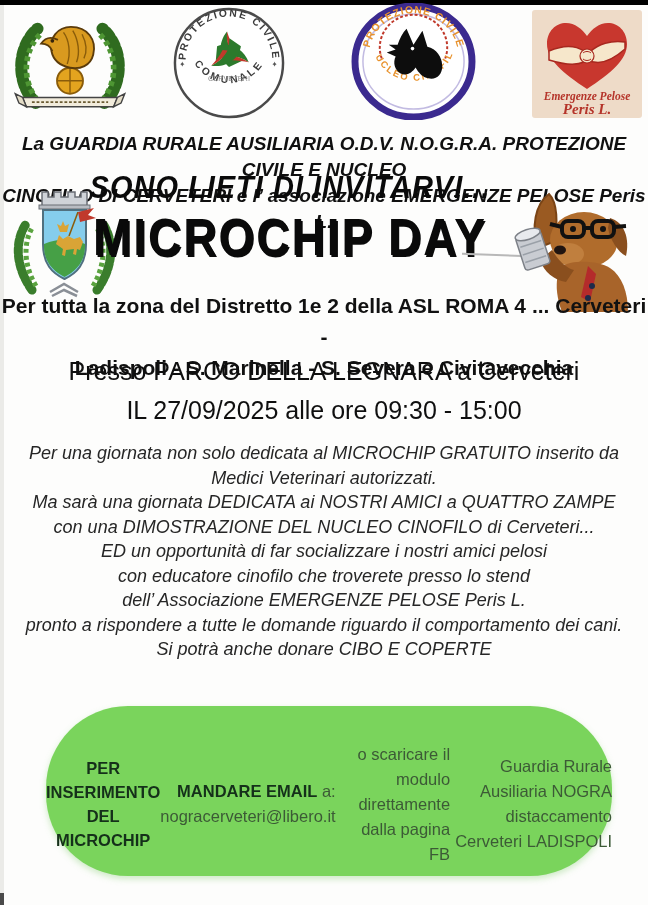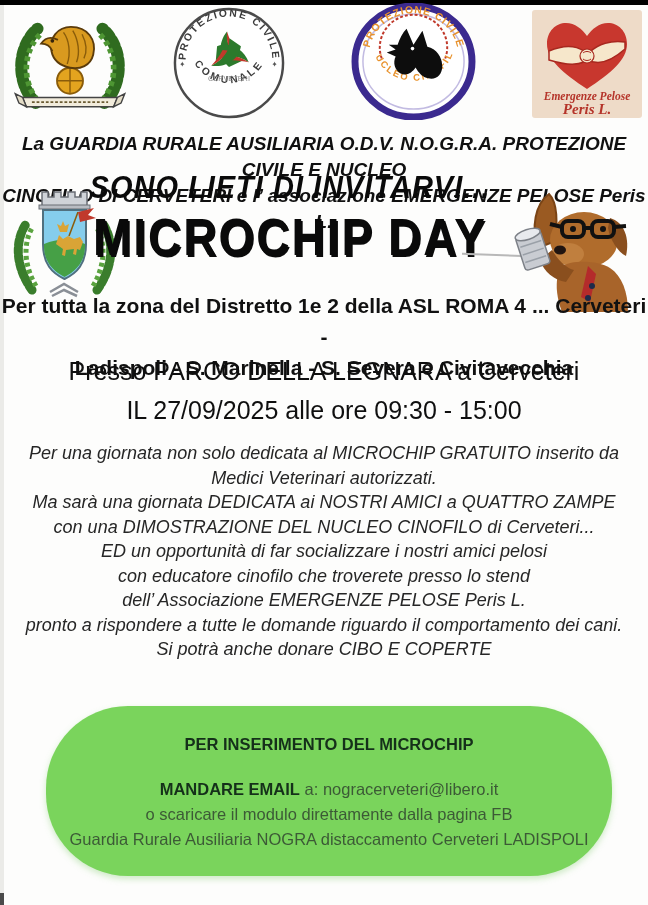--- a/index.html
+++ b/index.html
@@ -27,21 +27,21 @@
     font-weight:bold;font-size:21px;line-height:31px;color:#111;}
 
   .venue{left:0;top:352px;width:648px;text-align:center;
     font-weight:normal;font-size:25px;line-height:39px;color:#0f0f0f;}
 
   .descr{left:0;top:441px;width:648px;text-align:center;
     font-size:18px;line-height:24.5px;color:#262626;font-style:italic;}
 
   .green-box{left:46px;top:706px;width:566px;height:170px;border-radius:82px;
     background:#7ad45c;box-shadow:0 3px 6px rgba(120,200,100,.35);
-    display:flex;flex-direction:column;align-items:center;justify-content:flex-start;
+    display:flex;flex-direction:row;align-items:center;justify-content:flex-start;
     padding-top:26px;box-sizing:border-box;text-align:center;}
   .green-box .bold-line{font-weight:bold;font-size:16.5px;line-height:24px;color:#15301a;}
   .green-box .soft-line{font-size:16.5px;line-height:25px;color:#3c5a36;text-align:right;}
   .green-box .spacer{height:21px;}
   .green-box .email-label{font-weight:bold;color:#15301a;}
 
   svg{display:block;}
 </style>
 </head>
 <body>

